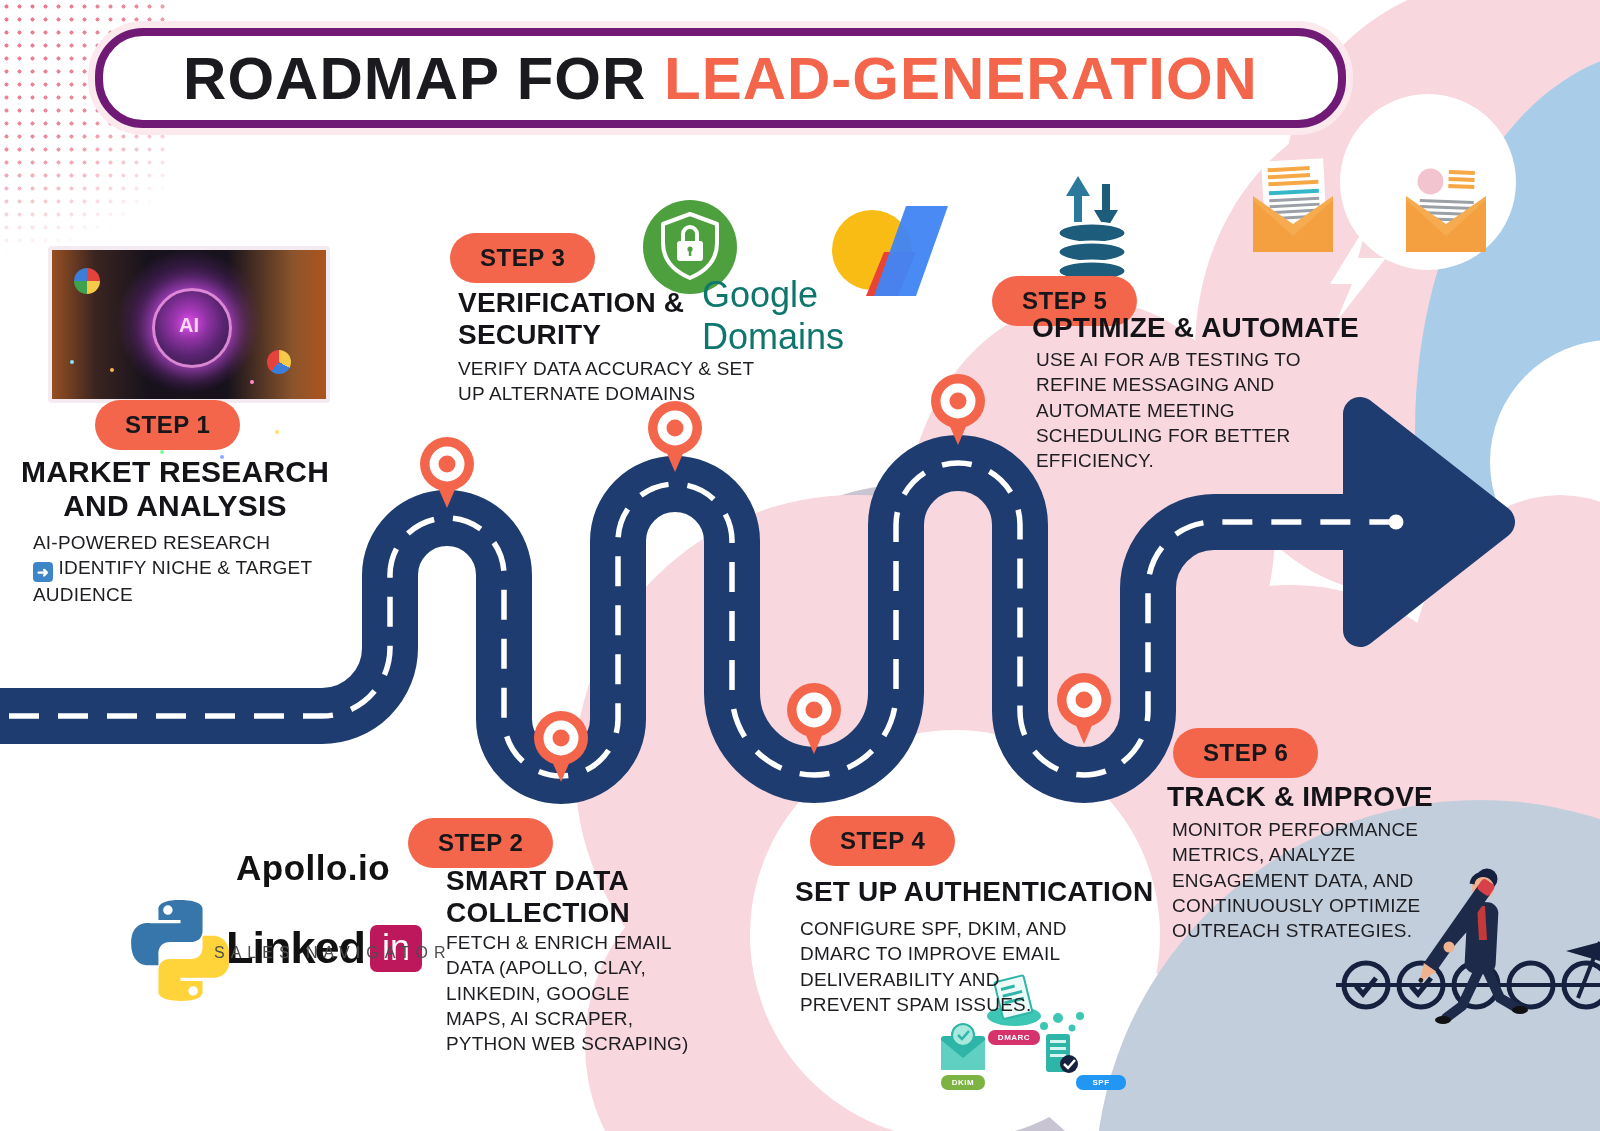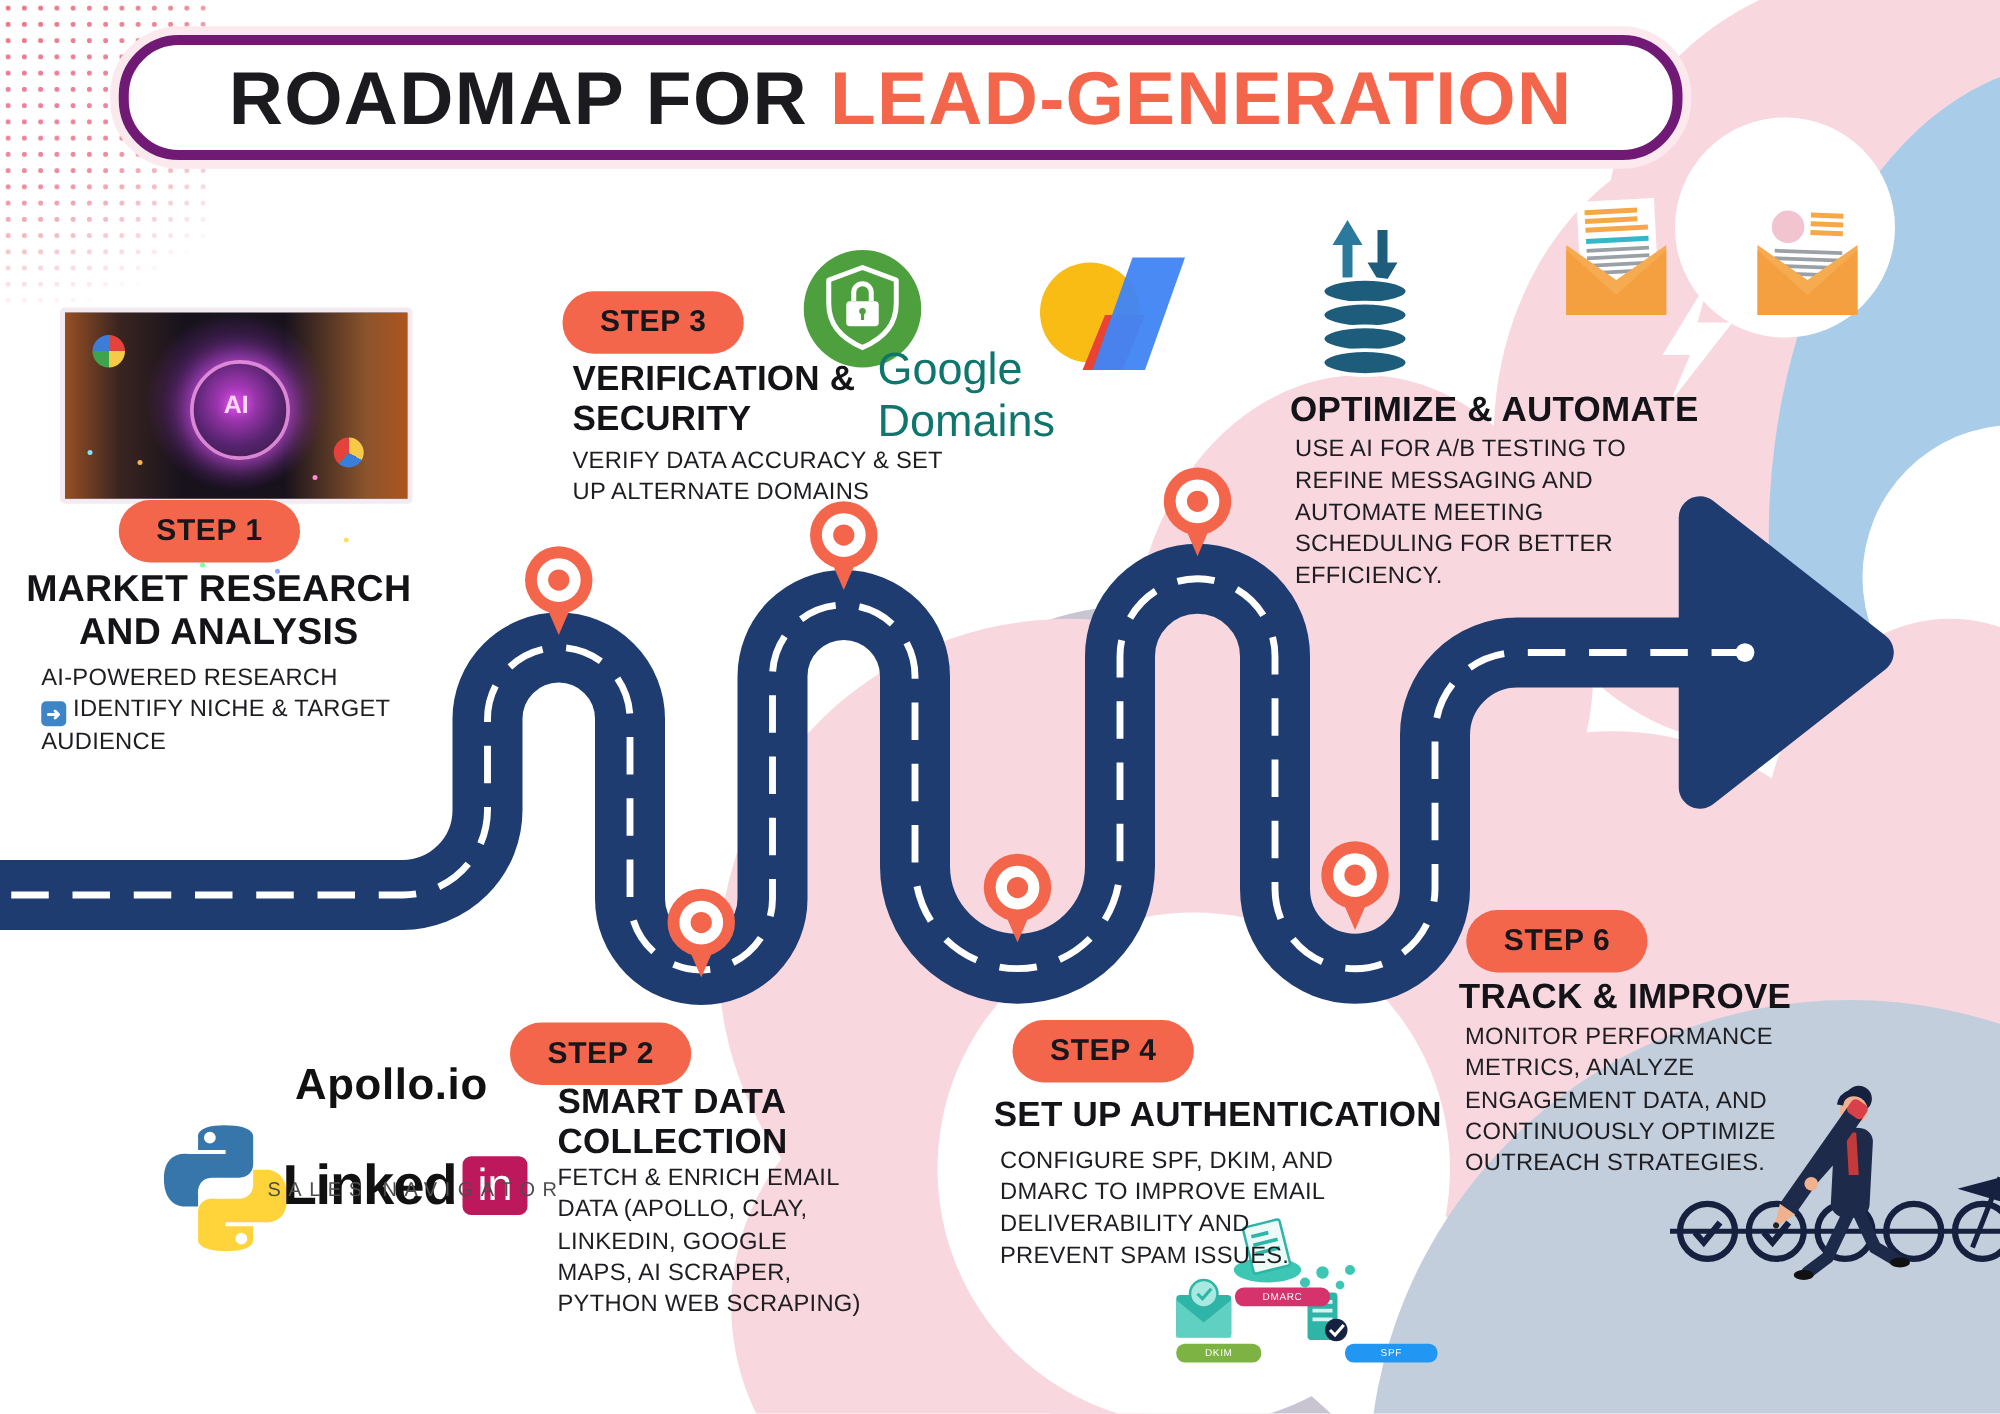--- a/index.html
+++ b/index.html
@@ -54,22 +54,22 @@
   .apollo{left:236px;top:848px;font-size:35px;font-weight:700;color:#111;letter-spacing:.5px;z-index:5;}
   .lk{left:226px;top:890px;z-index:5;display:flex;align-items:center;margin-top:32px;}
   .lk .w{font-size:45px;font-weight:800;color:#111;letter-spacing:-1px;}
   .lk .b{margin-left:5px;width:52px;height:47px;background:#be185d;border-radius:7px;color:#fff;
         font-size:36px;font-weight:400;display:flex;align-items:center;justify-content:center;}
   .salesnav{left:214px;top:944px;font-size:16px;letter-spacing:6px;color:#4D4D4D;font-weight:500;z-index:5;}
   .gdom{left:702px;top:274px;width:180px;font-size:36px;color:#0f766e;z-index:5;}
   .ab{left:1348px;top:190px;font-size:27px;font-weight:500;color:rgba(255,255,255,.9);z-index:5;letter-spacing:1px;}
 
   
-  .pill{position:absolute;color:#fff;font-weight:400;font-size:8px;letter-spacing:.5px;border-radius:7px;
-        text-align:center;z-index:5;padding:3px 12px;}
+  .pill{position:absolute;color:#fff;font-weight:700;font-size:8px;letter-spacing:.5px;border-radius:7px;
+        text-align:center;z-index:5;padding:3px 0;}
   .pill.dmarc{left:988px;top:1030px;width:52px;background:#D6336C;}
   .pill.dkim{left:941px;top:1075px;width:44px;background:#7CB342;}
   .pill.spf{left:1076px;top:1075px;width:50px;background:#2196F3;}
 </style>
 </head>
 <body>
 
 <div class="canvas">
 
   <svg class="abs" width="1600" height="1131" viewBox="0 0 1600 1131" style="left:0;top:0;">
@@ -286,20 +286,21 @@
   <div class="abs bd" style="left:458px;top:356px;width:305px;">VERIFY DATA ACCURACY &amp; SET UP ALTERNATE DOMAINS</div>
   <div class="abs gdom">Google Domains</div>
 
   <div class="abs badge" style="left:810px;top:816px;">STEP 4</div>
   <div class="abs hd nowrap" style="left:795px;top:876px;">SET UP AUTHENTICATION</div>
   <div class="abs bd" style="left:800px;top:916px;width:285px;">CONFIGURE SPF, DKIM, AND DMARC TO IMPROVE EMAIL DELIVERABILITY AND PREVENT SPAM ISSUES.</div>
   <div class="pill dmarc">DMARC</div>
   <div class="pill dkim">DKIM</div>
   <div class="pill spf">SPF</div>
 
+  <div class="abs badge" style="left:992px;top:276px;">STEP 5</div>
   <div class="abs hd nowrap" style="left:1032px;top:312px;">OPTIMIZE &amp; AUTOMATE</div>
   <div class="abs bd" style="left:1036px;top:347px;width:268px;">USE AI FOR A/B TESTING TO REFINE MESSAGING AND AUTOMATE MEETING SCHEDULING FOR BETTER EFFICIENCY.</div>
   <div class="abs ab">A/B</div>
 
   <div class="abs badge" style="left:1173px;top:728px;">STEP 6</div>
   <div class="abs hd nowrap" style="left:1167px;top:781px;">TRACK &amp; IMPROVE</div>
   <div class="abs bd" style="left:1172px;top:817px;width:258px;">MONITOR PERFORMANCE METRICS, ANALYZE ENGAGEMENT DATA, AND CONTINUOUSLY OPTIMIZE OUTREACH STRATEGIES.</div>
 
   <div class="abs apollo">Apollo.io</div>
   <div class="abs lk">

